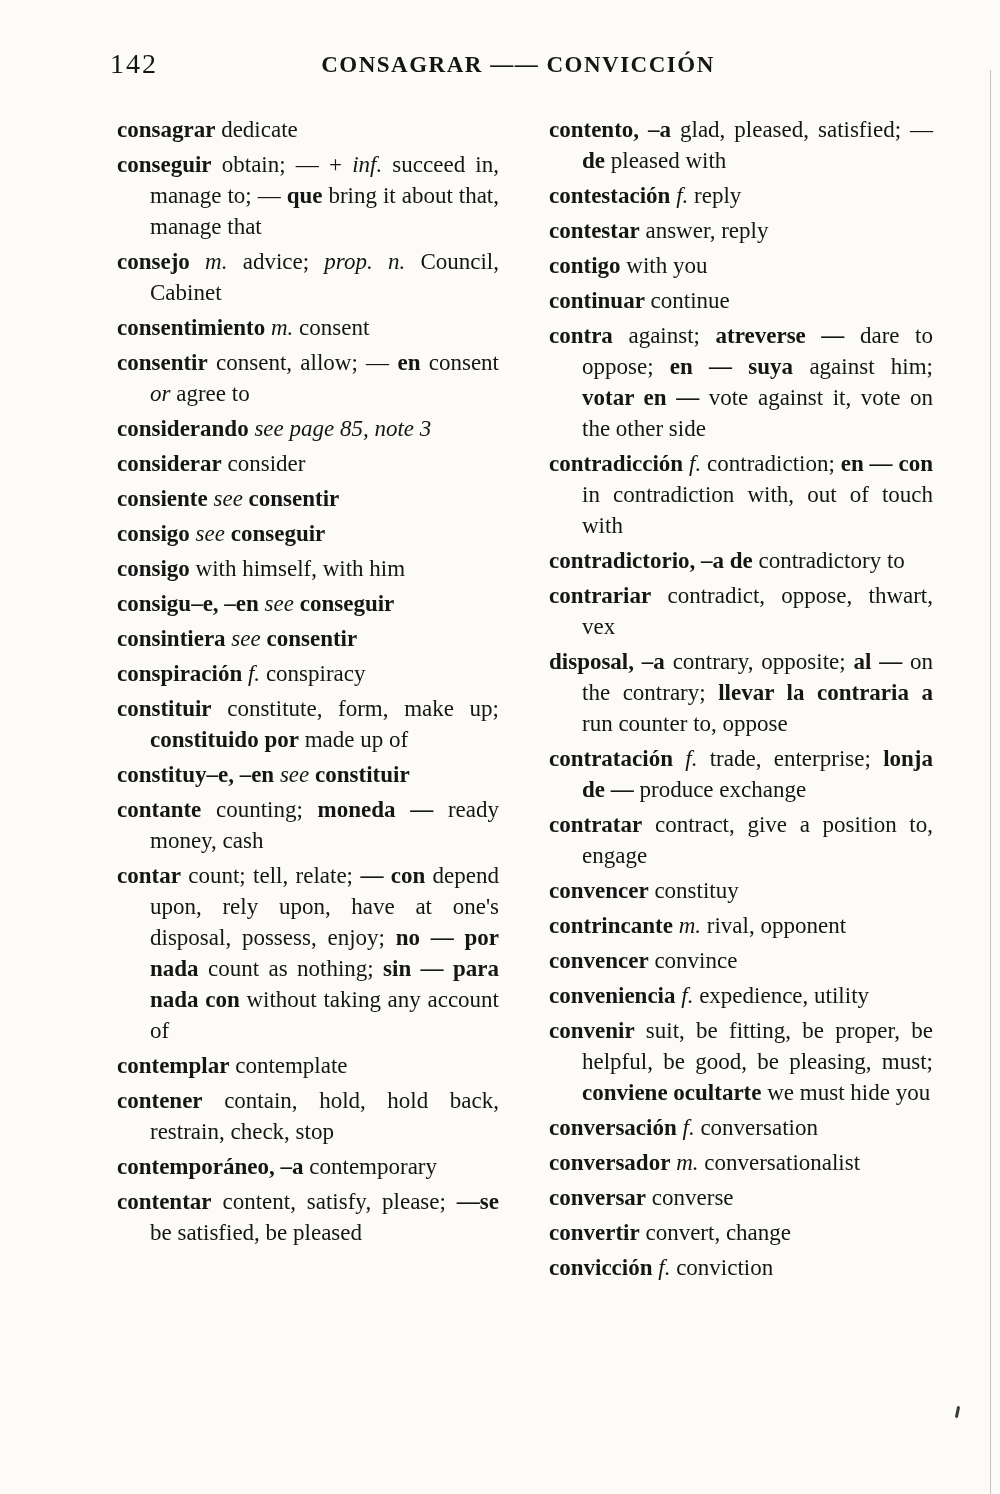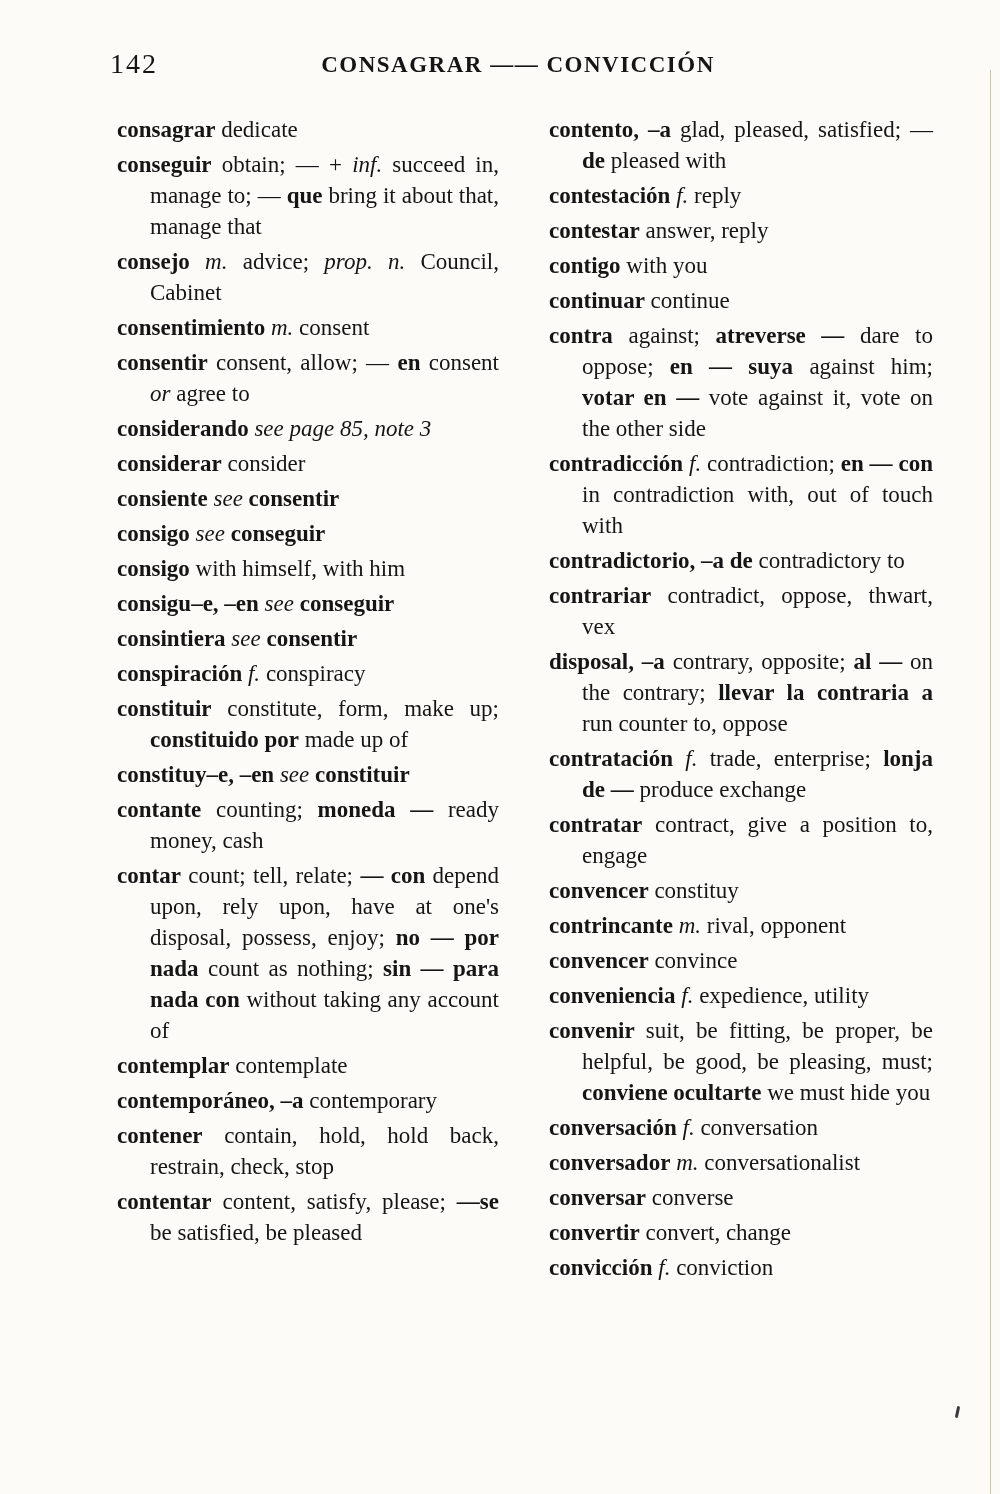--- a/index.html
+++ b/index.html
@@ -89,22 +89,22 @@
       <p class="entry"><span class="seg-b">consigo</span><span class="seg-r"> </span><span class="seg-i">see</span><span class="seg-r"> </span><span class="seg-b">conseguir</span></p>
       <p class="entry"><span class="seg-b">consigo</span><span class="seg-r"> with himself, with him</span></p>
       <p class="entry"><span class="seg-b">consigu–e, –en</span><span class="seg-r"> </span><span class="seg-i">see</span><span class="seg-r"> </span><span class="seg-b">conseguir</span></p>
       <p class="entry"><span class="seg-b">consintiera</span><span class="seg-r"> </span><span class="seg-i">see</span><span class="seg-r"> </span><span class="seg-b">consentir</span></p>
       <p class="entry"><span class="seg-b">conspiración</span><span class="seg-r"> </span><span class="seg-i">f.</span><span class="seg-r"> conspiracy</span></p>
       <p class="entry"><span class="seg-b">constituir</span><span class="seg-r"> constitute, form, make up; </span><span class="seg-b">constituido por</span><span class="seg-r"> made up of</span></p>
       <p class="entry"><span class="seg-b">constituy–e, –en</span><span class="seg-r"> </span><span class="seg-i">see</span><span class="seg-r"> </span><span class="seg-b">constituir</span></p>
       <p class="entry"><span class="seg-b">contante</span><span class="seg-r"> counting; </span><span class="seg-b">moneda —</span><span class="seg-r"> ready money, cash</span></p>
       <p class="entry"><span class="seg-b">contar</span><span class="seg-r"> count; tell, relate; </span><span class="seg-b">— con</span><span class="seg-r"> depend upon, rely upon, have at one's disposal, possess, enjoy; </span><span class="seg-b">no — por nada</span><span class="seg-r"> count as nothing; </span><span class="seg-b">sin — para nada con</span><span class="seg-r"> without taking any account of</span></p>
       <p class="entry"><span class="seg-b">contemplar</span><span class="seg-r"> contemplate</span></p>
+      <p class="entry"><span class="seg-b">contener</span><span class="seg-r"> contain, hold, hold back, restrain, check, stop</span></p>
       <p class="entry"><span class="seg-b">contemporáneo, –a</span><span class="seg-r"> contemporary</span></p>
-      <p class="entry"><span class="seg-b">contener</span><span class="seg-r"> contain, hold, hold back, restrain, check, stop</span></p>
       <p class="entry"><span class="seg-b">contentar</span><span class="seg-r"> content, satisfy, please; </span><span class="seg-b">—se</span><span class="seg-r"> be satisfied, be pleased</span></p>
     </div>
 
   <div class="col col-right" id="col-right">
       <p class="entry"><span class="seg-b">contento, –a</span><span class="seg-r"> glad, pleased, satisfied; — </span><span class="seg-b">de</span><span class="seg-r"> pleased with</span></p>
       <p class="entry"><span class="seg-b">contestación</span><span class="seg-r"> </span><span class="seg-i">f.</span><span class="seg-r"> reply</span></p>
       <p class="entry"><span class="seg-b">contestar</span><span class="seg-r"> answer, reply</span></p>
       <p class="entry"><span class="seg-b">contigo</span><span class="seg-r"> with you</span></p>
       <p class="entry"><span class="seg-b">continuar</span><span class="seg-r"> continue</span></p>
       <p class="entry"><span class="seg-b">contra</span><span class="seg-r"> against; </span><span class="seg-b">atreverse —</span><span class="seg-r"> dare to oppose; </span><span class="seg-b">en — suya</span><span class="seg-r"> against him; </span><span class="seg-b">votar en —</span><span class="seg-r"> vote against it, vote on the other side</span></p>

